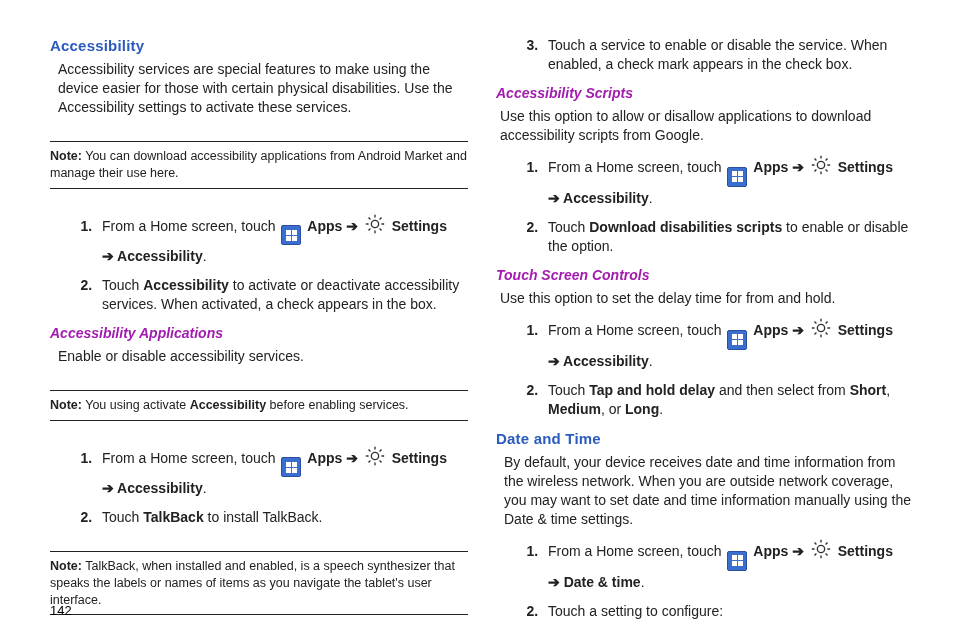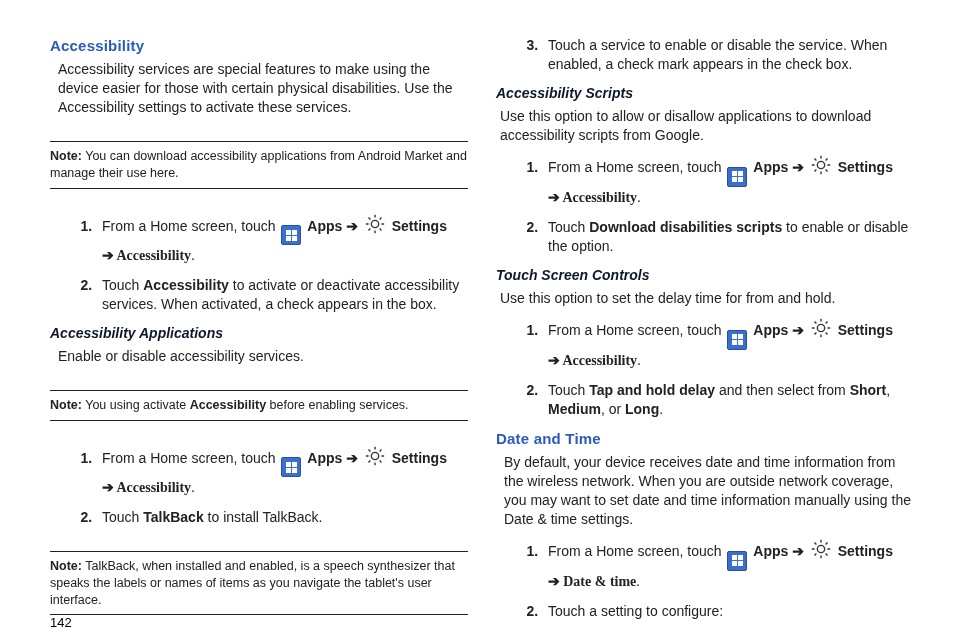--- a/index.html
+++ b/index.html
@@ -26,21 +26,21 @@
     font-family: Arial, Helvetica, sans-serif;
     font-weight: bold;
     font-size: 15px;
     color: #2a5bbd;
     margin: 6px 0 4px 0;
     letter-spacing: 0.2px;
   }
   h3.sub-title {
     font-style: italic;
     font-weight: bold;
-    color: #0f172a;
+    color: #a21caf;
     font-size: 14px;
     margin: 10px 0 4px 0;
   }
   p.body-text {
     margin: 4px 0 10px 8px;
     font-size: 14px;
   }
   .note-block {
     border-top: 1px solid #222;
     border-bottom: 1px solid #222;
@@ -58,21 +58,20 @@
   ol.steps > li {
     margin: 4px 0 10px 0;
     padding-left: 6px;
   }
   ol.steps > li::marker {
     font-weight: bold;
   }
   .step-cont {
     display: block;
     margin-top: 2px;
-    font-family: Liberation Serif, serif;
   }
   .bold { font-weight: bold; }
   .arrow { font-weight: bold; }
   .icon {
     display: inline-block;
     vertical-align: -4px;
     margin: 0 2px;
   }
   .apps-icon-box {
     width: 18px; height: 18px;
@@ -88,21 +87,21 @@
     grid-template-columns: repeat(2, 5px);
     grid-template-rows: repeat(2, 5px);
     gap: 1px;
   }
   .apps-grid span {
     width: 5px; height: 5px;
     background: #fff;
   }
   .gear-svg { width: 22px; height: 22px; }
   .page-wrapper { position: relative; width: 954px; height: 636px; }
-  .pnum { position: absolute; left: 50px; bottom: 6px; font-size: 13px; }
+  .pnum { position: absolute; left: 50px; bottom: 18px; font-size: 13px; }
 </style>
 </head>
 <body>
 
 <div class="page-wrapper">
 <div class="page">
 
   <div class="col">
     <h2 class="section-title">Accessibility</h2>
     <p class="body-text">Accessibility services are special features to make using the device easier for those with certain physical disabilities. Use the Accessibility settings to activate these services.</p>

